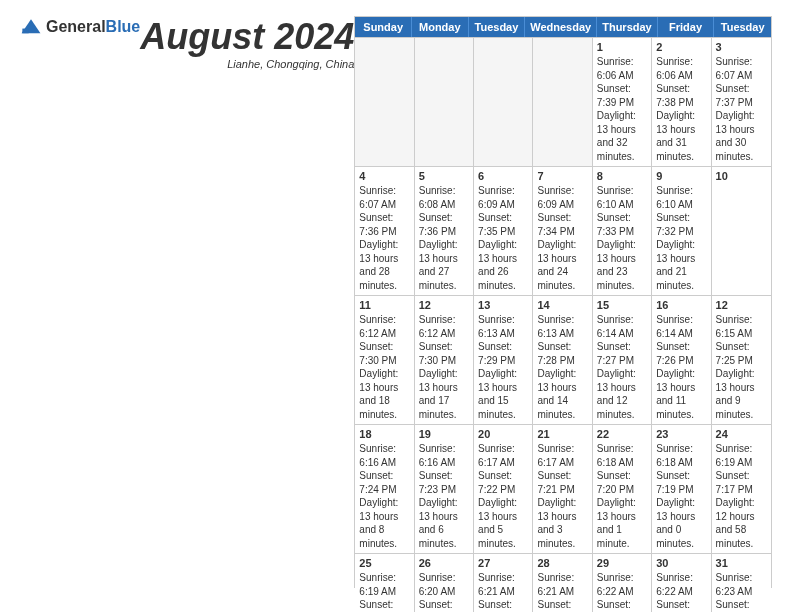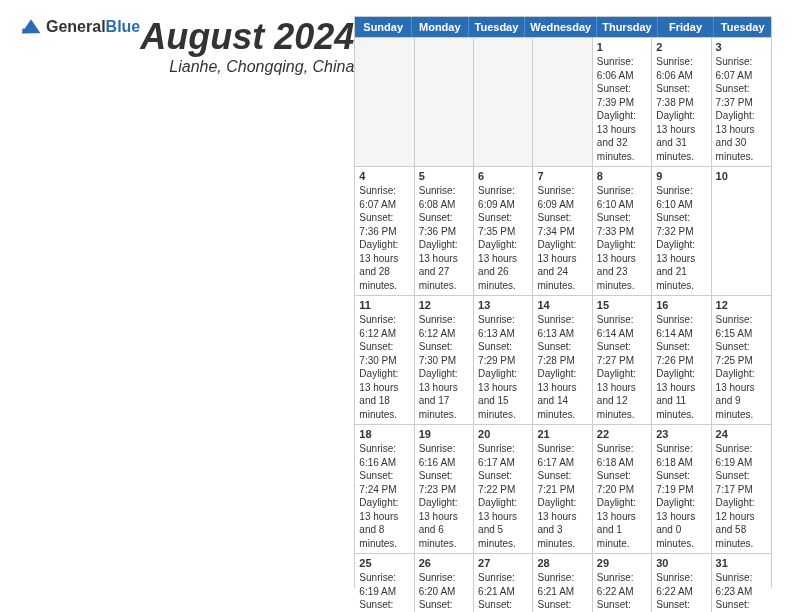--- a/index.html
+++ b/index.html
@@ -40,21 +40,21 @@
     .title-area {
       text-align: right;
       font-style: italic;
     }
     .main-title {
       font-size: 36px;
       font-weight: bold;
       color: #333;
     }
     .subtitle {
-      font-size: 16px;
+      font-size: 11px;
       color: #333;
     }
     .calendar {
       flex: 1;
       display: flex;
       flex-direction: column;
       border: 1px solid #ccc;
     }
     .cal-header {
       display: grid;

